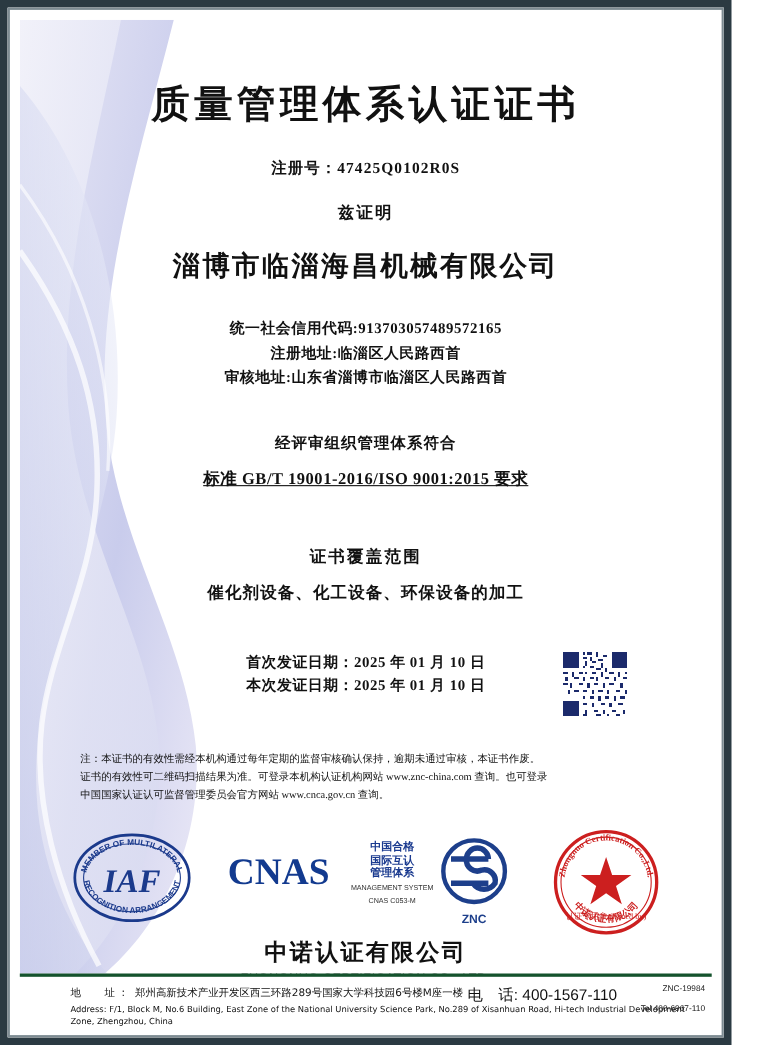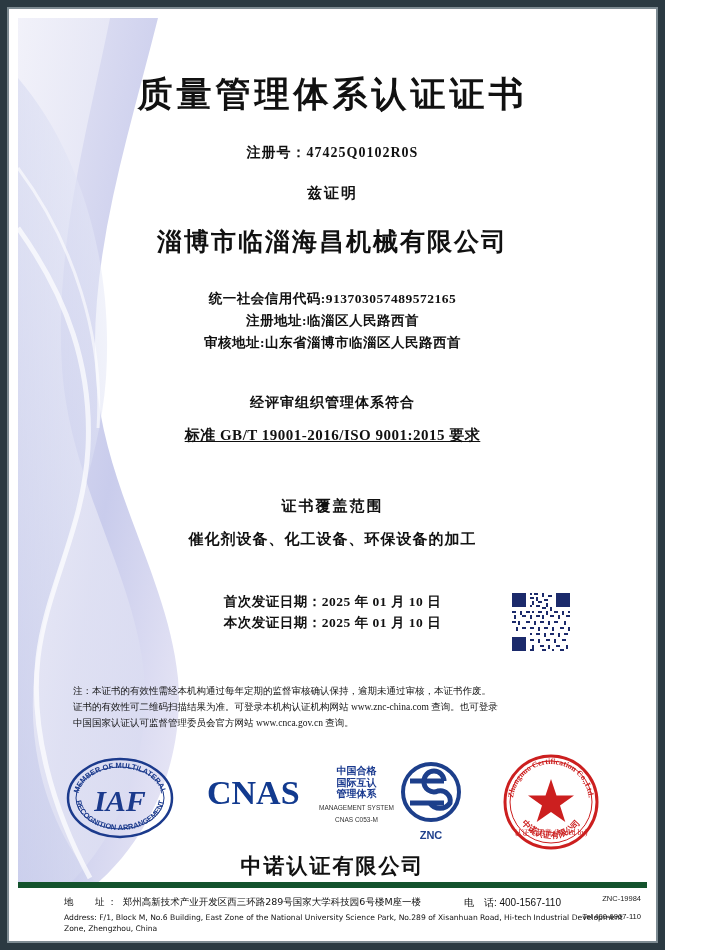--- a/index.html
+++ b/index.html
@@ -184,32 +184,32 @@
     margin-top:4px;
     font-family:"Liberation Sans", sans-serif;
     font-size:11.5px;letter-spacing:.5px;color:#111;
   }
 
   
   .addr-bar{
     position:absolute;
     left:9px;right:9px;bottom:9px;
     height:44px;
-    border-top:6px solid #14532d;
+    border-top:3px solid #14532d;
     background:#ffffff;
     font-family:"Liberation Sans", sans-serif;
     color:#111;
   }
   .addr-line1{
     position:absolute;left:46px;top:8px;right:40px;
     font-size:9.5px;
     font-family:"DejaVu Sans", sans-serif;
   }
   .addr-label{font-weight:normal;letter-spacing:6px;}
-  .addr-tel{position:absolute;right:86px;top:8px;font-size:10px;text-align:right;}
+  .addr-tel{position:absolute;right:86px;top:8px;font-size:14px;text-align:right;}
   .addr-code{position:absolute;right:6px;top:6px;font-size:7.5px;color:#222;}
   .addr-line2{
     position:absolute;left:46px;top:24px;right:6px;
     font-size:7.6px;line-height:11px;
     font-family:"DejaVu Sans", sans-serif;
   }
   .addr-tel2{position:absolute;right:6px;top:24px;font-size:7.6px;}
 </style>
 </head>
 <body>

